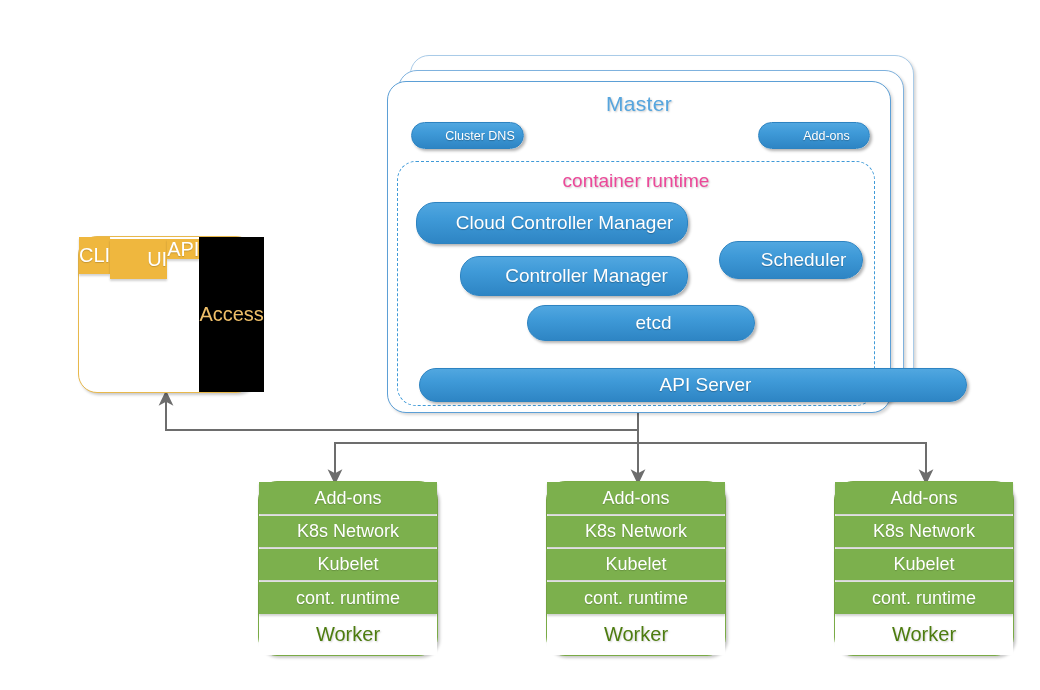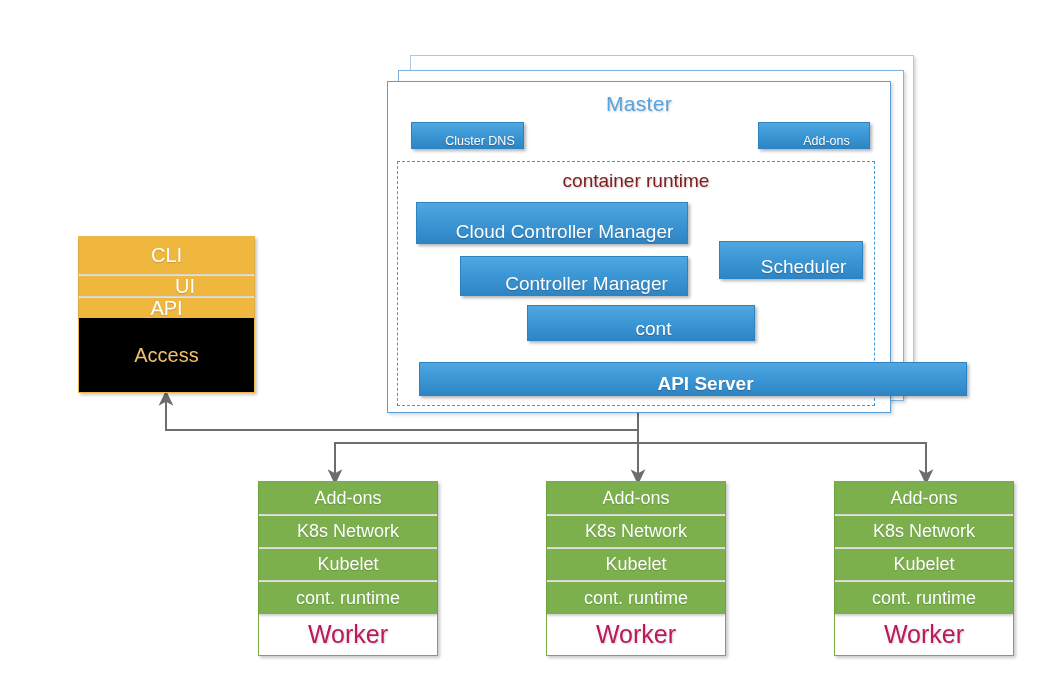--- a/index.html
+++ b/index.html
@@ -5,21 +5,21 @@
   html,body{margin:0;padding:0;}
   body{
     width:1040px;height:690px;
     background:#ffffff;
     font-family:"Liberation Sans","DejaVu Sans",sans-serif;
     overflow:hidden;
   }
   #canvas{position:relative;width:1040px;height:690px;}
 
   
-  .abs{position:absolute;box-sizing:border-box;}
+  .abs{position:absolute;box-sizing:border-box;border-radius:19px;}
 
   
   .master-frame{
     background:#ffffff;
     border:1px solid #8ab6dd;
     box-shadow:2px 2px 3px rgba(0,0,0,.16);
   }
   .master-frame.back{border-color:#a9cbe8;}
   .master-frame.mid{border-color:#7fb2de;}
   .master-frame.front{border-color:#5c9fd6;}
@@ -33,44 +33,44 @@
   }
 
   
   .dashed-box{
     border:1.6px dashed #3f9ad8;
     background:transparent;
   }
   .dashed-title{
     position:absolute;left:0;right:0;top:8px;
     text-align:center;
-    font-size:19px;color:#7f1d1d;
+    font-size:19px;color:#ec4899;
     text-shadow:1px 1px 2px rgba(0,0,0,.22);
   }
 
   
   .bluebox{
     background:linear-gradient(to bottom,#51a7e0 0%,#3f9ad8 38%,#2e85c4 100%);
     border:1px solid #2d83c1;
     color:#ffffff;
-    display:flex;align-items:flex-end;justify-content:center;
+    display:flex;align-items:center;justify-content:center;
     box-shadow:2px 2px 3px rgba(0,0,0,.30);
     text-shadow:0 1px 1px rgba(0,0,0,.25);
     font-size:19px;
     white-space:nowrap;
     padding-left:25px;
   }
   .bluebox.small{font-size:12.5px;}
 
   
   .access-wrap{
     background:#ffffff;
     border:1px solid #e8b84b;
     box-shadow:2px 2px 3px rgba(0,0,0,.22);
-    display:flex;flex-direction:column;
+    display:flex;flex-direction:row;
   }
   .orow{
     background:#efb73e;
     color:#ffffff;
     font-size:20px;
     display:flex;align-items:center;justify-content:center;
     text-shadow:0 1px 1px rgba(0,0,0,.18);
     box-shadow:0 2px 2px rgba(0,0,0,.18);
     position:relative;
     z-index:2;
@@ -98,22 +98,22 @@
     font-size:18px;
     display:flex;align-items:center;justify-content:center;
     text-shadow:0 1px 1px rgba(0,0,0,.18);
     box-shadow:0 2px 2px rgba(0,0,0,.18);
     position:relative;z-index:2;
   }
   .grow + .grow{margin-top:2px;}
   .wrow{
     flex:1;
     background:#ffffff;
-    color:#be185d;
-    font-size:25px;
+    color:#4d7c0f;
+    font-size:20px;
     display:flex;align-items:center;justify-content:center;
     text-shadow:1px 1px 2px rgba(0,0,0,.18);
   }
 
   
   #wires{position:absolute;left:0;top:0;width:1040px;height:690px;pointer-events:none;}
   .wire{stroke:#6d6d6d;stroke-width:2;fill:none;}
 </style>
 </head>
 <body>
@@ -183,33 +183,33 @@
 
     <div class="abs bluebox" style="left:28px;top:120px;width:272px;height:42px;">
       <span>Cloud Controller Manager</span>
     </div>
 
     <div class="abs bluebox" style="left:331px;top:159px;width:144px;height:38px;">
       <span>Scheduler</span>
     </div>
 
     <div class="abs bluebox" style="left:139px;top:223px;width:228px;height:36px;">
-      <span>cont</span>
-    </div>
-
-    <div class="abs bluebox" style="left:31px;top:280px;width:548px;height:34px;font-weight:bold;">
+      <span>etcd</span>
+    </div>
+
+    <div class="abs bluebox" style="left:31px;top:286px;width:548px;height:34px;">
       <span>API Server</span>
     </div>
   </div>
 
   <div class="abs access-wrap" style="left:78px;top:236px;width:177px;height:157px;">
     <div class="orow" style="height:37px;">
       <span>CLI</span>
     </div>
-    <div class="orow" style="height:20px;padding-left:37px;">
+    <div class="orow" style="height:40px;padding-left:37px;">
       <span>UI</span>
     </div>
     <div class="orow" style="height:20px;">
       <span>API</span>
     </div>
     <div class="arow">
       <span>Access</span>
     </div>
   </div>
 

